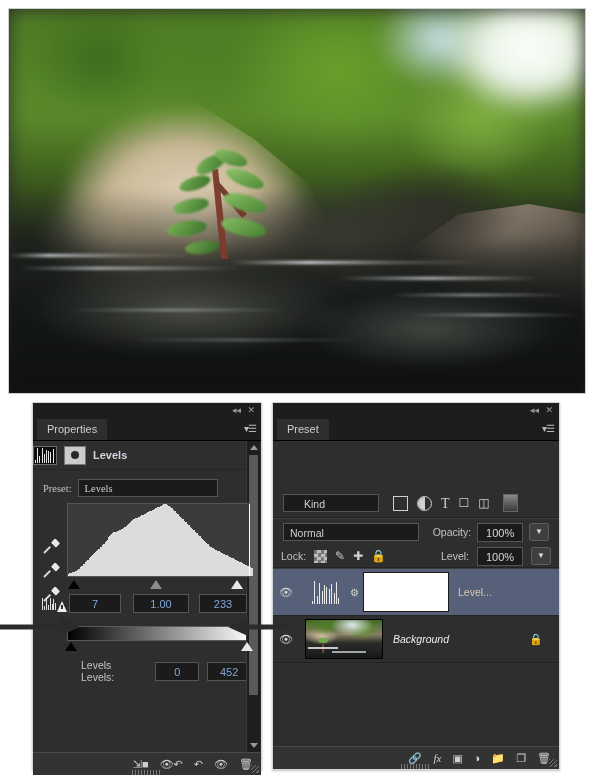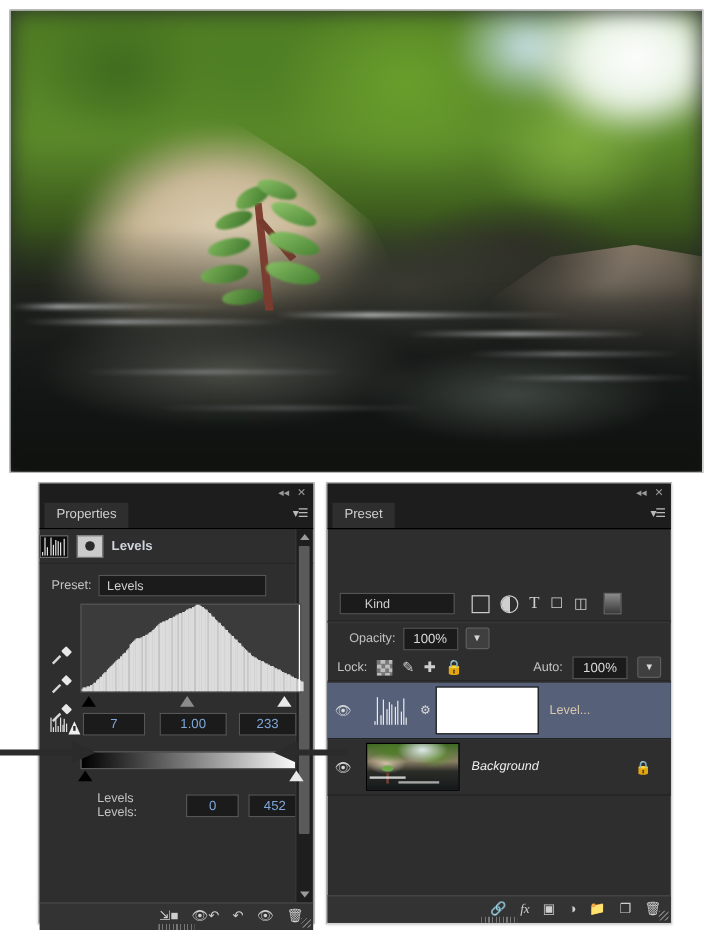--- a/index.html
+++ b/index.html
@@ -230,21 +230,21 @@
           <i style="left:14.200000000000001px;height:11.4px;"></i>
           <i style="left:16.400000000000002px;height:10.4px;"></i>
           <i style="left:18.6px;height:13.3px;"></i>
         </span>
       <span class="ico-clip">
           <b></b>
         </span>
       <span class="adjname">Levels</span>
     </div>
 
-    <div class="row" style="margin-top:9px;">
+    <div class="row" style="margin-top:9px;font-family:Liberation Serif, serif;">
       <span class="lbl">Preset:</span>
       <span class="select" style="width:140px;">Levels</span>
     </div>
 
 
     <div class="histwrap">
       <div class="bars" id="histbars">
           <i style="left:0.00px;width:1.33px;height:2.2px;"></i>
           <i style="left:0.73px;width:1.33px;height:2.6px;"></i>
           <i style="left:1.47px;width:1.33px;height:2.6px;"></i>
@@ -579,32 +579,33 @@
       <span class="circico"></span>
       <span style="color:#cfcfcf;font-size:14px;font-family:'Liberation Serif',serif;line-height:13px;">T</span>
       <span style="color:#cfcfcf;font-size:12px;line-height:13px;">☐</span>
       <span style="color:#cfcfcf;font-size:12px;line-height:13px;">◫</span>
       <span class="sw" style="margin-left:4px;"></span>
     </span>
   </div>
   <div class="sep"></div>
 
   <div class="row" style="height:26px;">
+    <span class="select" style="width:136px;">Normal</span>
     <span class="lbl" style="margin-left:8px;">Opacity:</span>
     <span class="num" style="width:46px;color:#d8d8d8;">100%</span>
     <span class="btn" style="width:20px;line-height:16px;font-size:8px;">▼</span>
   </div>
 
   <div class="lockbar">
     <span class="lbl">Lock:</span>
     <span style="width:13px;height:13px;background:repeating-conic-gradient(#bdbdbd 0 25%,#777 0 50%) 0 0/7px 7px;"></span>
     <span style="color:#cfcfcf;font-size:12px;">✎</span>
     <span style="color:#cfcfcf;font-size:12px;">✚</span>
     <span style="color:#cfcfcf;font-size:12px;">🔒</span>
-    <span class="lbl" style="margin-left:auto;">Auto:</span>
+    <span class="lbl" style="margin-left:auto;">Level:</span>
     <span class="num" style="width:46px;color:#d8d8d8;">100%</span>
     <span class="btn" style="width:20px;line-height:16px;font-size:8px;">▼</span>
   </div>
   <div class="sep"></div>
 
   <div class="lbody">
     <div class="lrow sel">
       <span class="eye">👁</span>
       <span class="thumb-adj" id="adjthumb">
           <i style="left:1px;height:3.0px;"></i>

